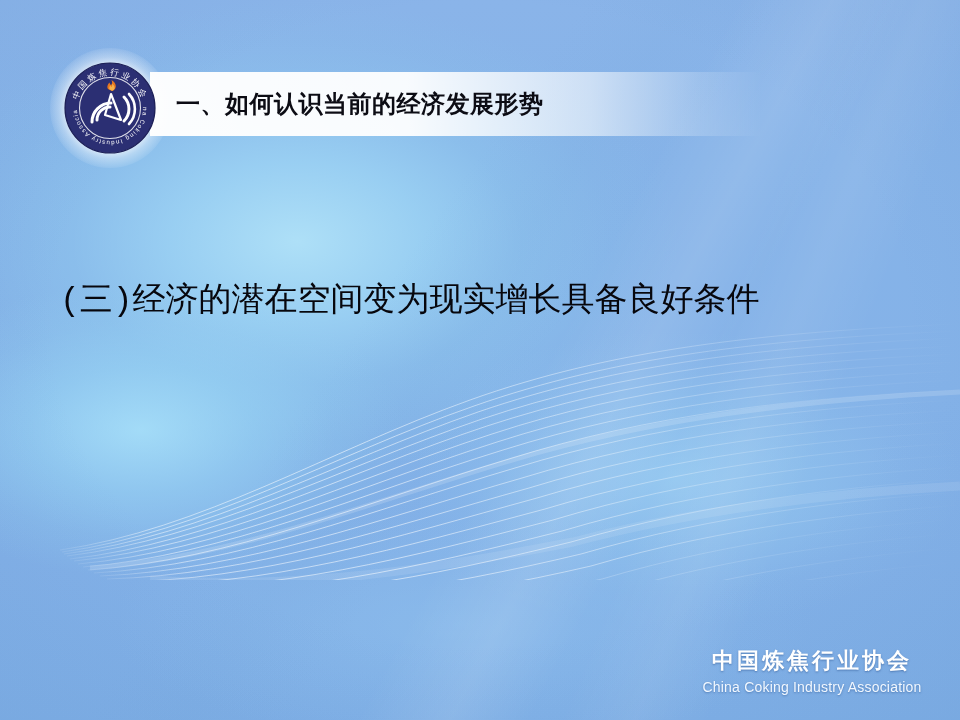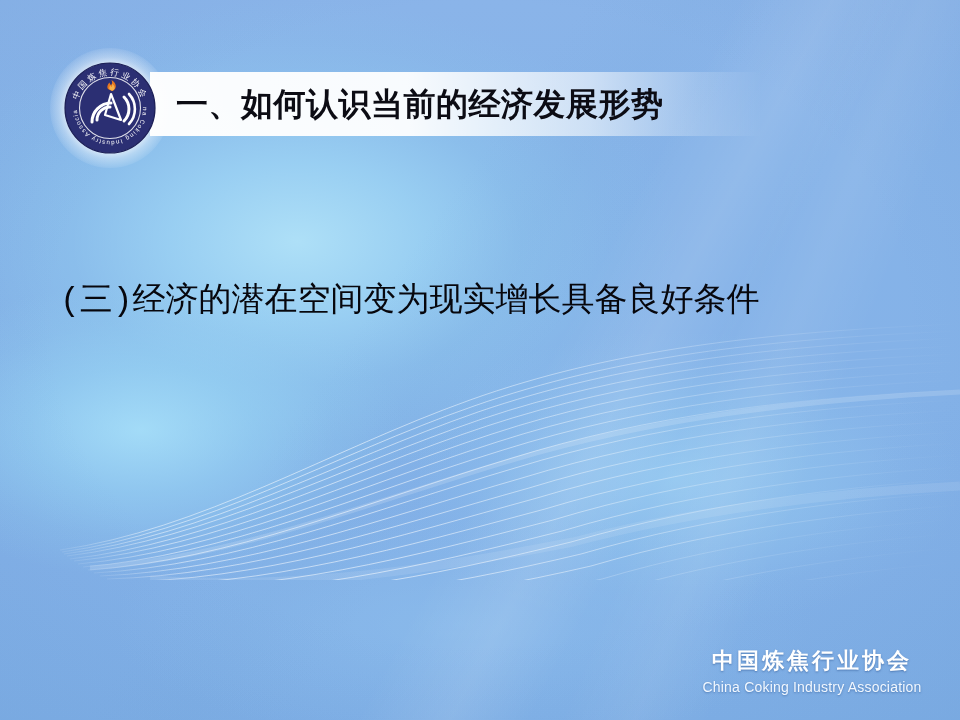--- a/index.html
+++ b/index.html
@@ -114,21 +114,21 @@
         rgba(255,255,255,0.18) 90%,
         rgba(255,255,255,0.00) 100%);
   }
   .title-text {
     position: absolute;
     left: 176px;
     top: 81px;
     height: 46px;
     line-height: 46px;
     font-family: "DejaVu Serif", "Liberation Serif", serif;
-    font-size: 32px;
+    font-size: 24px;
     font-weight: 700;
     color: #0c0c14;
     letter-spacing: 0.5px;
     white-space: nowrap;
   }
 
   
   .logo {
     position: absolute;
     left: 64px;

